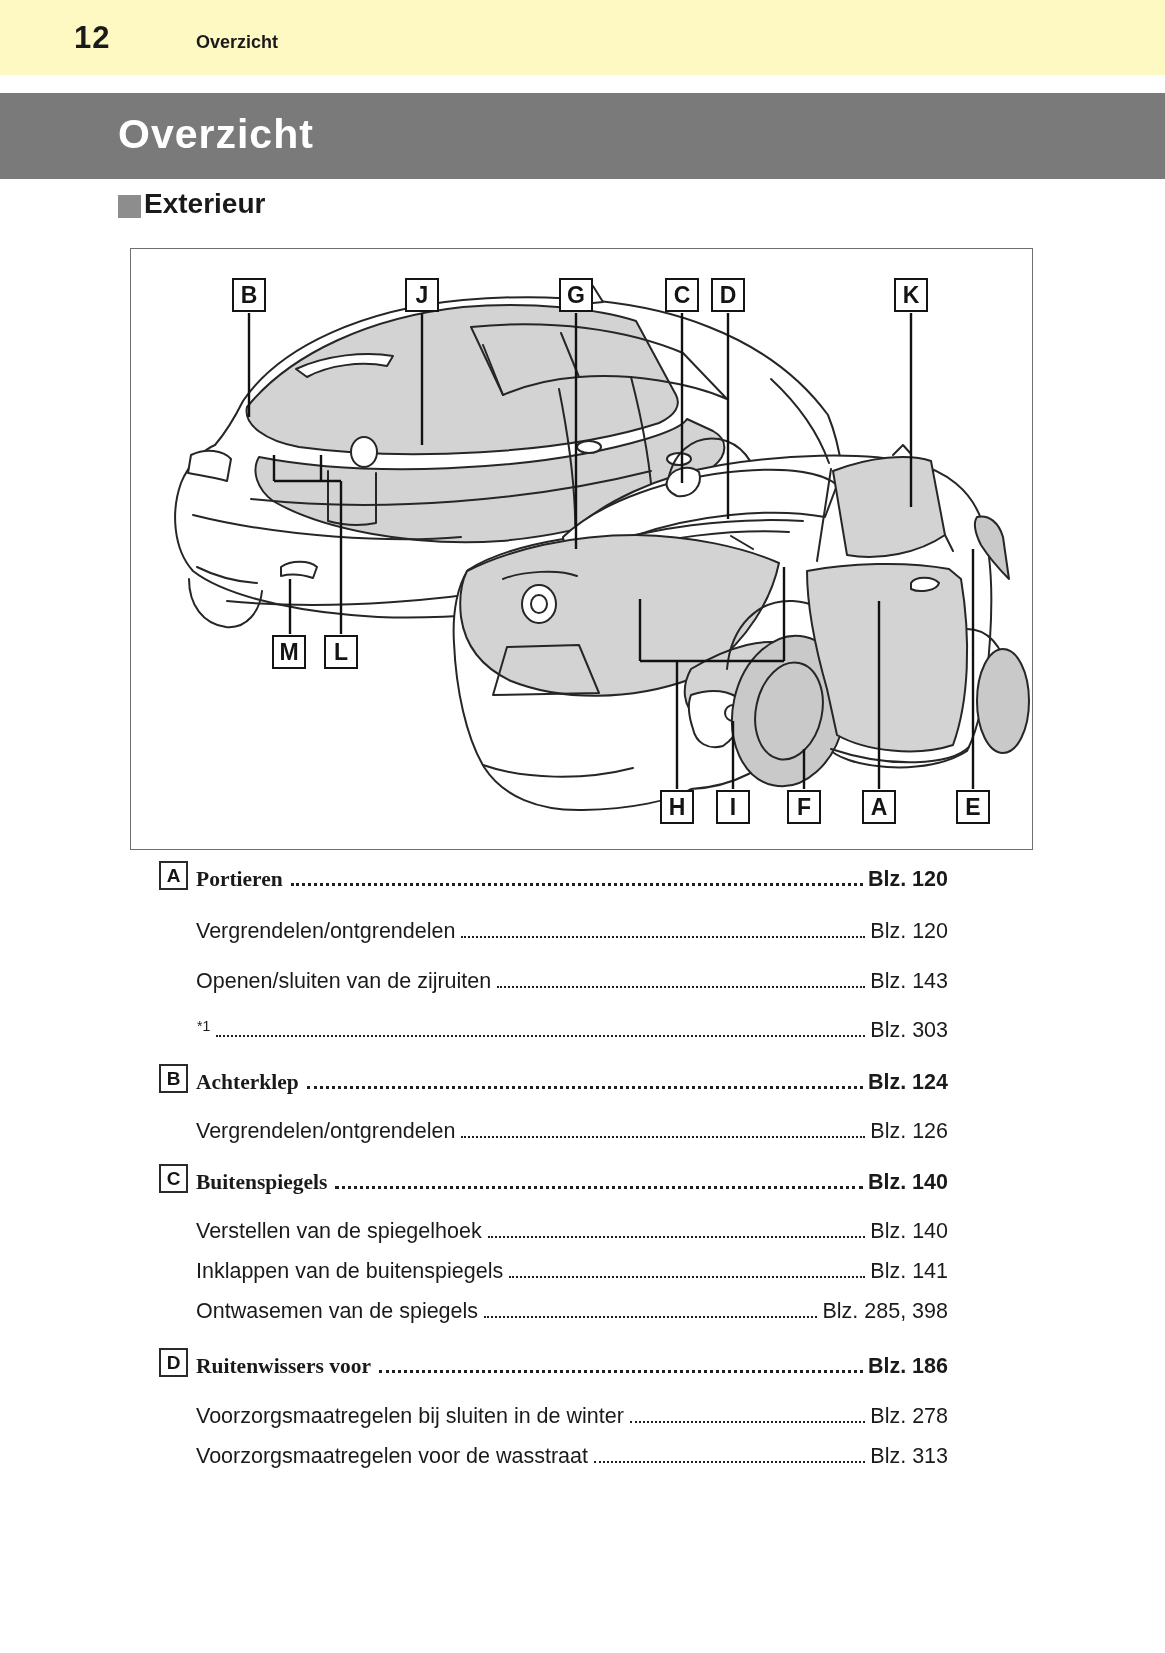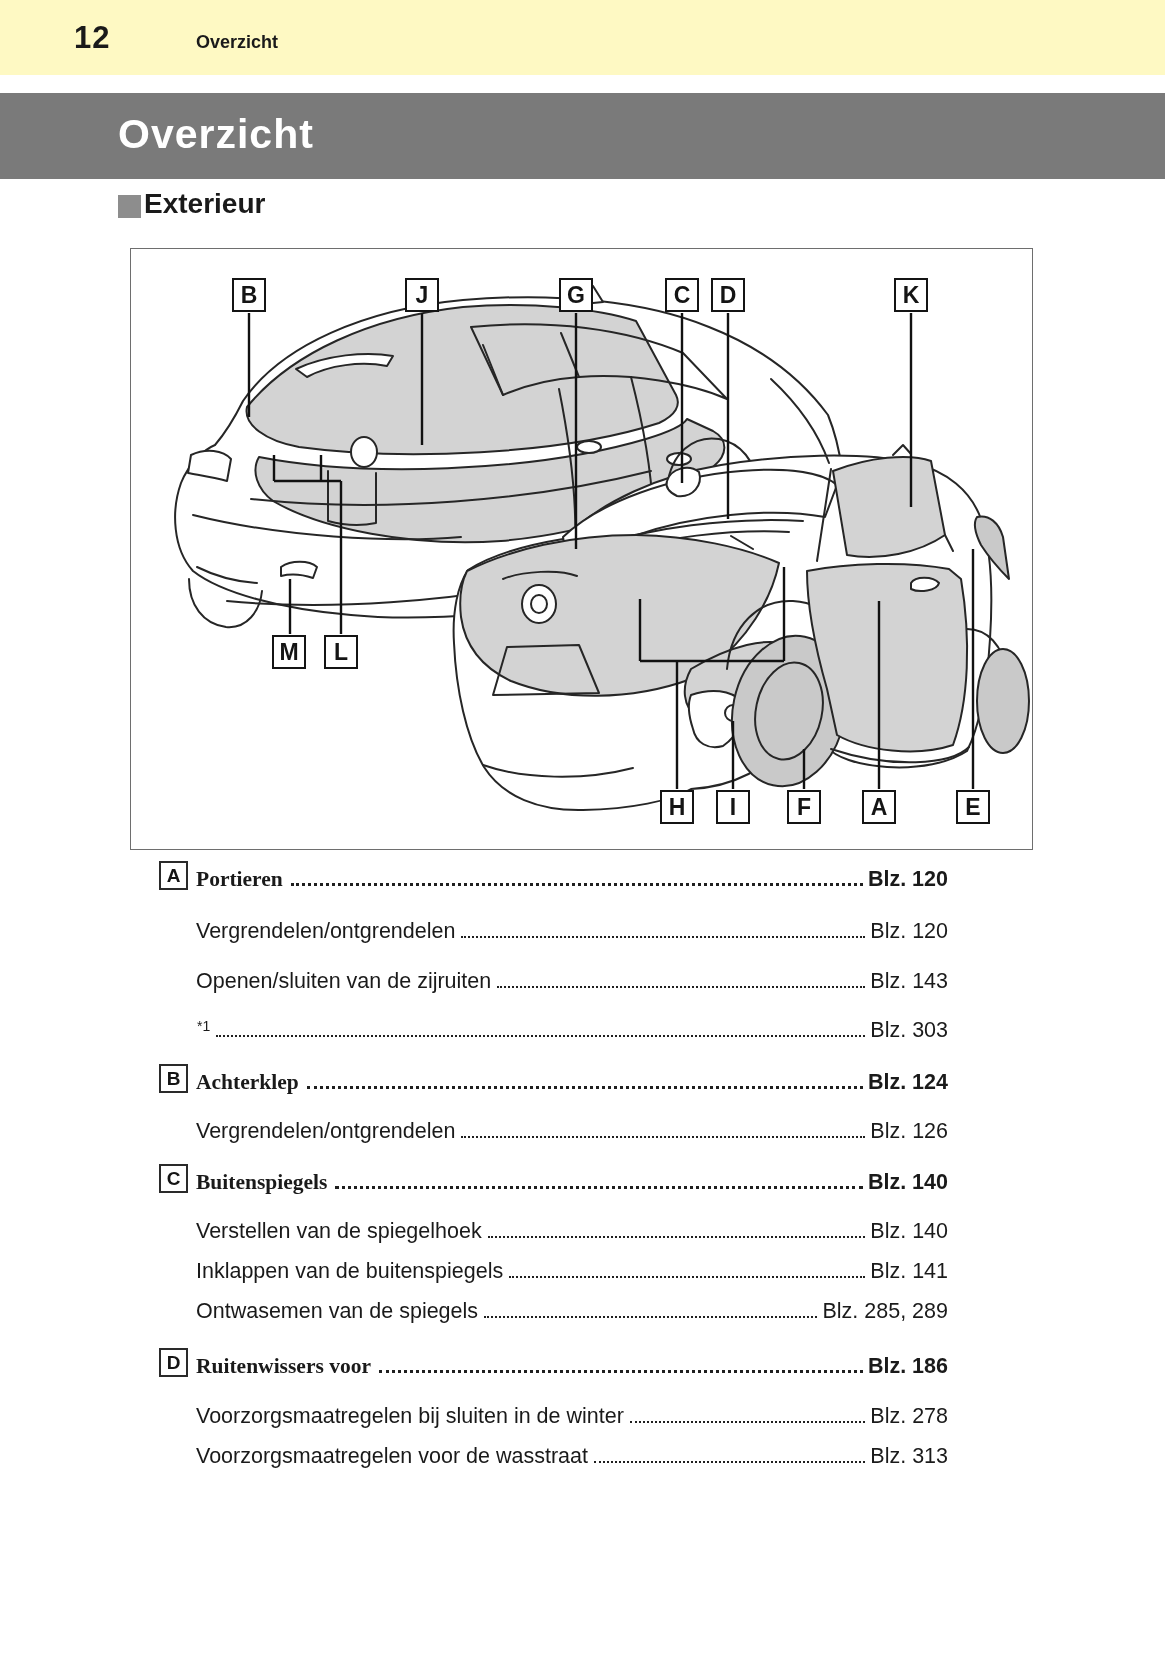--- a/index.html
+++ b/index.html
@@ -242,21 +242,21 @@
     <span class="pageref">Blz. 140</span>
   </div>
   <div class="row item" style="top:1253px">
     <span class="label">Inklappen van de buitenspiegels</span>
     <span class="leader"></span>
     <span class="pageref">Blz. 141</span>
   </div>
   <div class="row item" style="top:1293px">
     <span class="label">Ontwasemen van de spiegels</span>
     <span class="leader"></span>
-    <span class="pageref">Blz. 285, 289</span>
+    <span class="pageref">Blz. 285, 398</span>
   </div>
 
   <div class="row section" style="top:1348px">
     <span class="marker">D</span>
     <span class="label">Ruitenwissers voor</span>
     <span class="leader"></span>
     <span class="pageref">Blz. 186</span>
   </div>
   <div class="row item" style="top:1398px">
     <span class="label">Voorzorgsmaatregelen bij sluiten in de winter</span>

